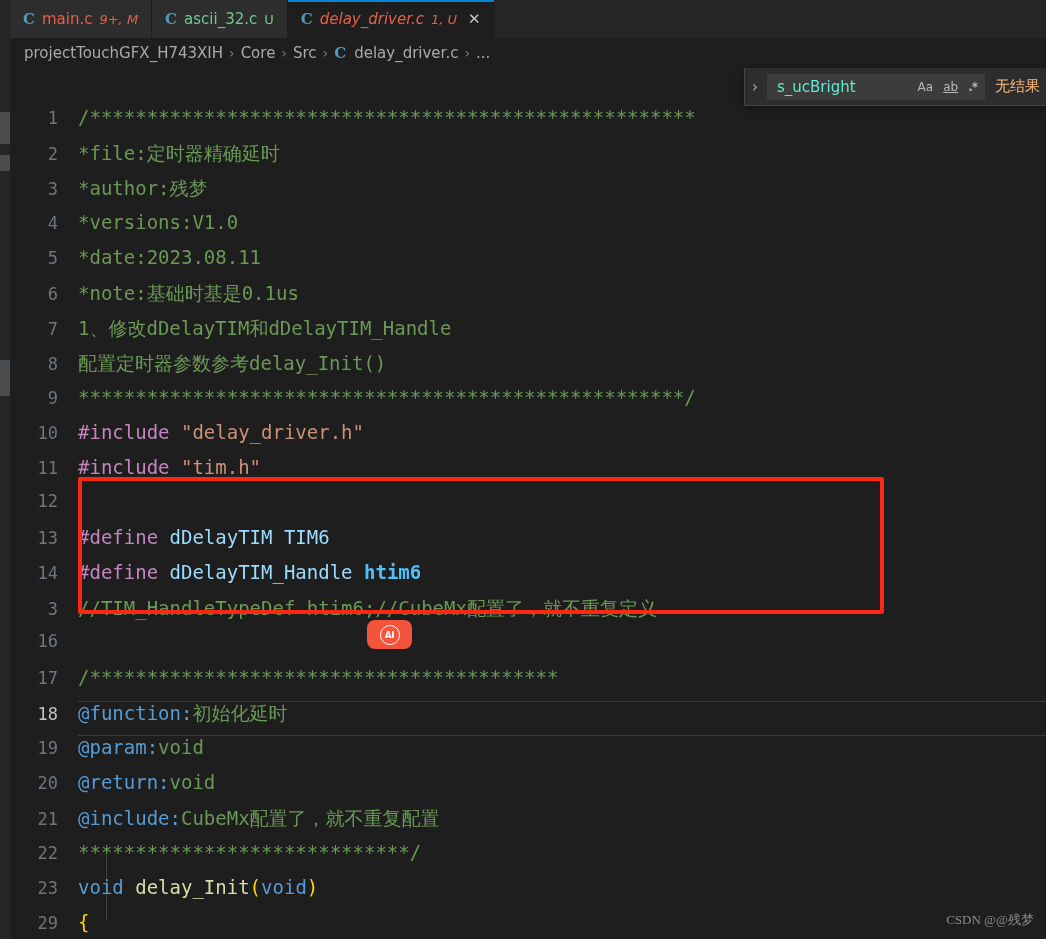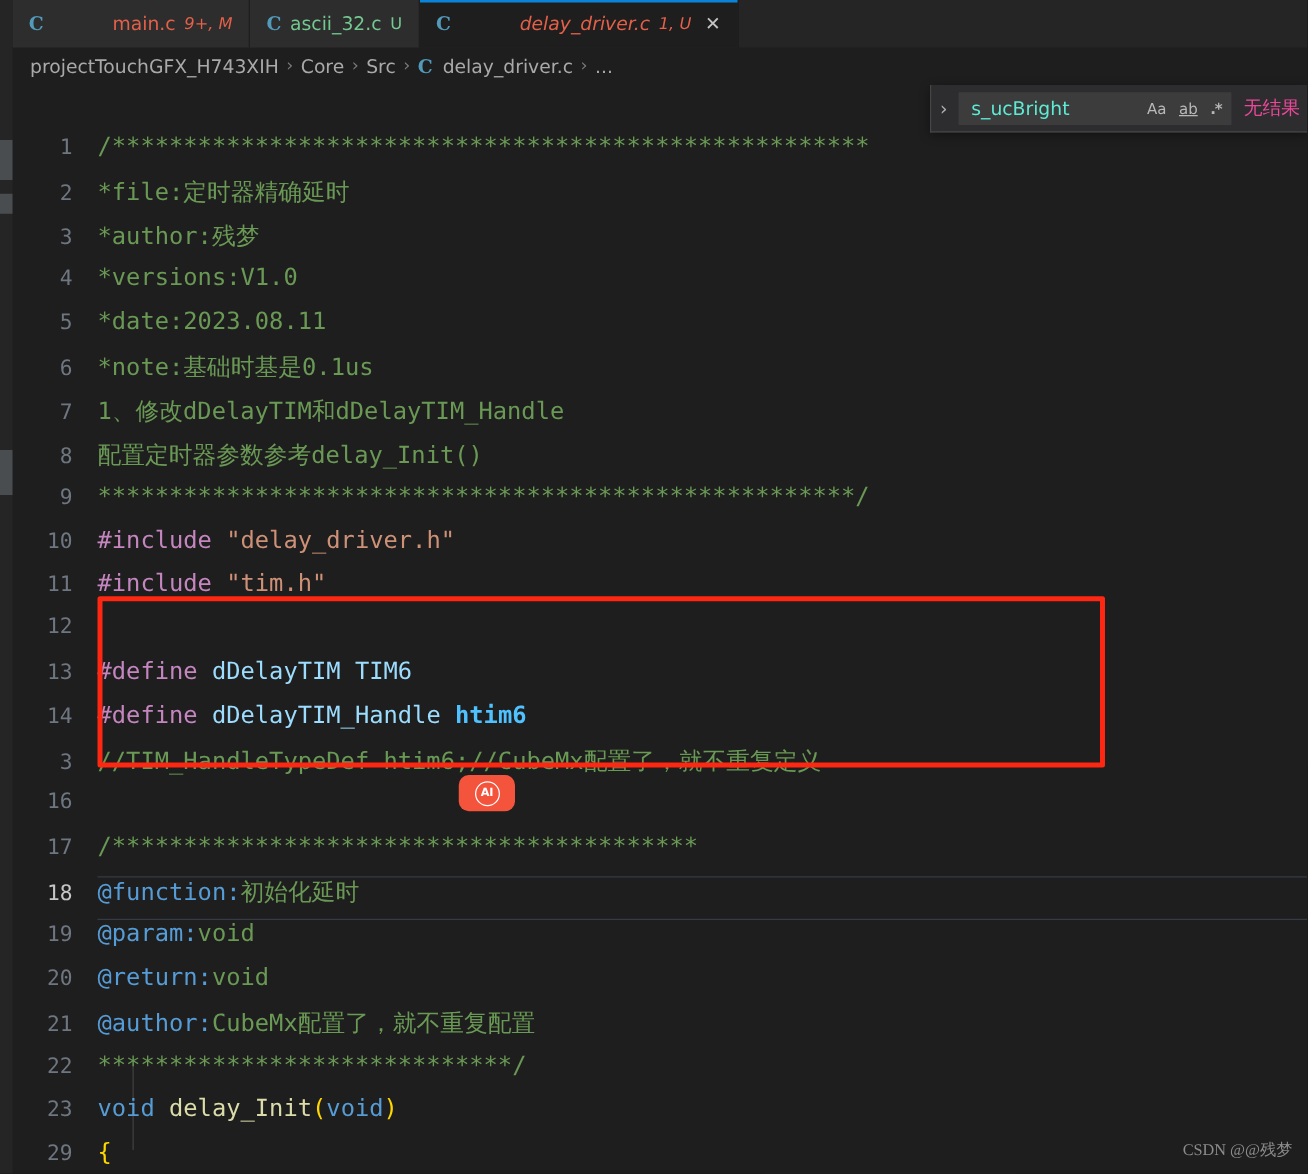--- a/index.html
+++ b/index.html
@@ -68,21 +68,21 @@
     height: 2px;
     background: #0a84d8;
   }
   .tab-lang {
     color: #519aba;
     font-weight: 700;
     font-size: 15px;
     font-family: "DejaVu Serif", serif;
   }
   .tab-name { font-size: 15px; }
-  .tab-name.mod   { color: #e36049; margin-left: 48px; }
+  .tab-name.mod   { color: #e36049; }
   .tab-name.untr  { color: #73c991; }
   .tab.active .tab-name { font-style: italic; color: #e36049; }
   .tab-badge {
     font-size: 13px;
     color: #e36049;
     font-style: italic;
   }
   .tab-badge.green { color: #73c991; font-style: normal; }
   .tab-close {
     margin-left: 4px;
@@ -161,21 +161,21 @@
     color: #b8b8b8;
     padding: 2px 3px;
     cursor: pointer;
     line-height: 1;
     border-radius: 2px;
     white-space: nowrap;
   }
   .find-btn.wholeword { text-decoration: underline; }
   .find-btn.regex { font-weight: 700; letter-spacing: -1px; }
   .find-result {
-    color: #ec4899;
+    color: #fdba74;
     font-size: 15px;
     white-space: nowrap;
     padding-left: 4px;
   }
 
   
   .editor {
     position: absolute;
     left: 10px; top: 106px;
     width: 1036px;
@@ -352,21 +352,21 @@
       <div class="code-line"><span class="ln">11</span><span class="code-text"><span class="t-macro">#include</span><span class="t-plain"> </span><span class="t-string">"tim.h"</span></span></div>
       <div class="code-line"><span class="ln">12</span><span class="code-text"></span></div>
       <div class="code-line"><span class="ln">13</span><span class="code-text"><span class="t-macro">#define</span><span class="t-plain"> </span><span class="t-id">dDelayTIM TIM6</span></span></div>
       <div class="code-line"><span class="ln">14</span><span class="code-text"><span class="t-macro">#define</span><span class="t-plain"> </span><span class="t-id">dDelayTIM_Handle </span><span class="t-idb">htim6</span></span></div>
       <div class="code-line"><span class="ln">3</span><span class="code-text"><span class="t-comment">//TIM_HandleTypeDef htim6;//CubeMx配置了，就不重复定义</span></span></div>
       <div class="code-line"><span class="ln">16</span><span class="code-text"></span></div>
       <div class="code-line"><span class="ln">17</span><span class="code-text"><span class="t-comment">/*****************************************</span></span></div>
       <div class="code-line current"><span class="ln">18</span><span class="code-text"><span class="t-tag">@function:</span><span class="t-comment">初始化延时</span></span></div>
       <div class="code-line"><span class="ln">19</span><span class="code-text"><span class="t-tag">@param:</span><span class="t-comment">void</span></span></div>
       <div class="code-line"><span class="ln">20</span><span class="code-text"><span class="t-tag">@return:</span><span class="t-comment">void</span></span></div>
-      <div class="code-line"><span class="ln">21</span><span class="code-text"><span class="t-tag">@author:</span><span class="t-comment">CubeMx配置了，就不重复配置</span></span></div>
+      <div class="code-line"><span class="ln">21</span><span class="code-text"><span class="t-tag">@include:</span><span class="t-comment">CubeMx配置了，就不重复配置</span></span></div>
       <div class="code-line"><span class="ln">22</span><span class="code-text"><span class="t-comment">*****************************/</span></span></div>
       <div class="code-line"><span class="ln">23</span><span class="code-text"><span class="t-kw">void</span><span class="t-plain"> </span><span class="t-fn">delay_Init</span><span class="t-paren">(</span><span class="t-kw">void</span><span class="t-paren">)</span></span></div>
       <div class="code-line"><span class="ln">29</span><span class="code-text"><span class="t-paren">{</span></span></div>
     </div>
 
   <div class="red-box"></div>
 
   <div class="ai-icon">
     <span class="ring">AI</span>
   </div>

